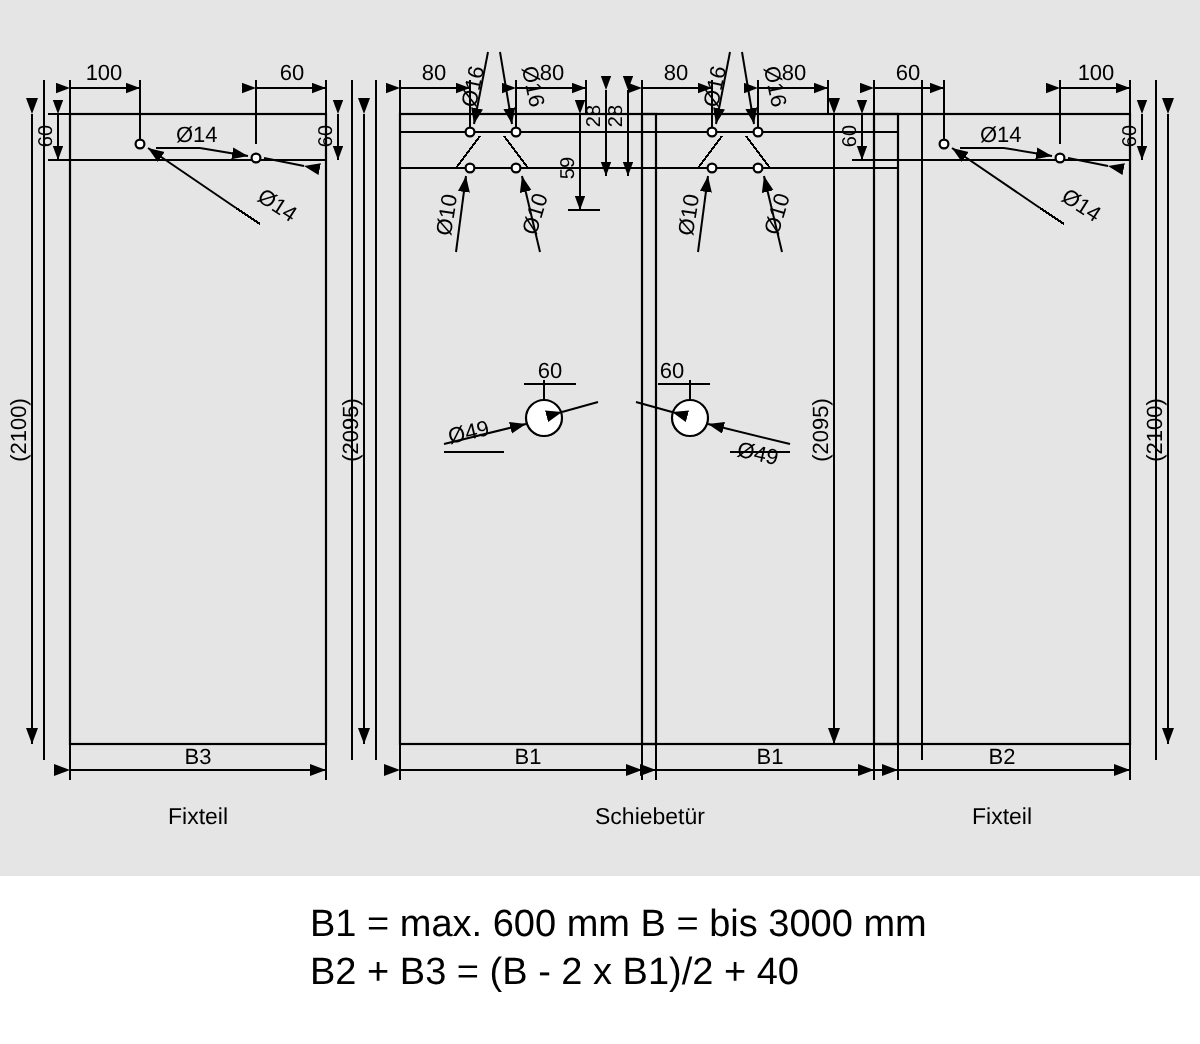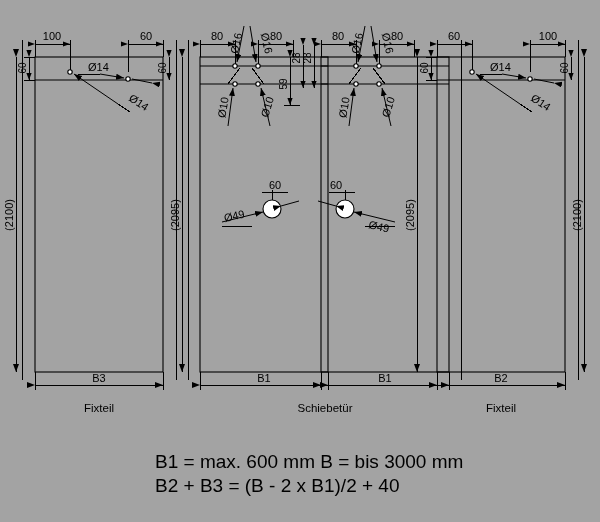--- a/index.html
+++ b/index.html
@@ -1,18 +1,18 @@
 <!DOCTYPE html>
 <html><head>
 <meta charset="utf-8">
 <style>
   html,body{margin:0;padding:0;background:#ffffff;}
   body{width:600px;height:522px;overflow:hidden;
        font-family:"Liberation Sans",sans-serif;color:#000;}
-  #stage{position:relative;width:600px;height:522px;background:#a3a3a3;text-decoration:underline;}
+  #stage{position:relative;width:600px;height:438px;background:#e5e5e5;text-decoration:underline;}
   svg{display:block;}
   .ln{stroke:#000;stroke-width:1;fill:none;shape-rendering:crispEdges;}
   .ln2{stroke:#000;stroke-width:1.1;fill:none;}
   .lead{stroke:#000;stroke-width:1;fill:none;}
   .hole{stroke:#000;stroke-width:1.1;fill:#fff;}
   .txt{font-family:"Liberation Sans",sans-serif;font-size:11px;fill:#000;}
   .txt-s{font-family:"Liberation Sans",sans-serif;font-size:10px;fill:#000;}
   .cap{font-family:"Liberation Sans",sans-serif;font-size:11.5px;fill:#000;}
   .formula{font-family:"Liberation Sans",sans-serif;font-size:19px;fill:#000;}
 </style>

